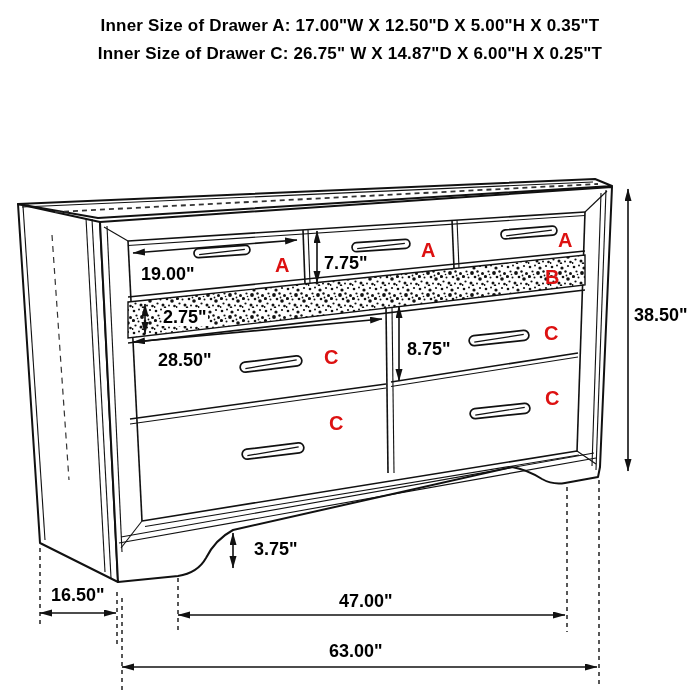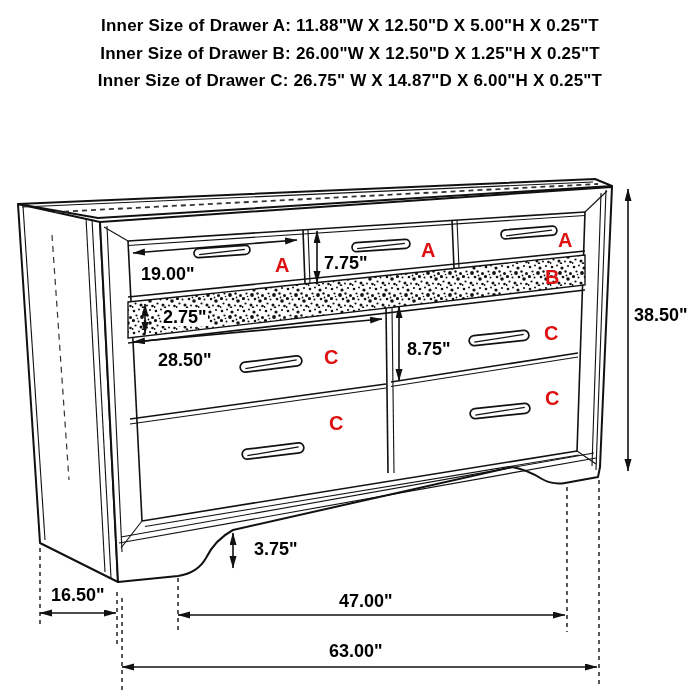--- a/index.html
+++ b/index.html
@@ -23,22 +23,21 @@
   .handle rect{fill:#fff;stroke:#111;stroke-width:1.7;}
   .handle path{fill:none;stroke:#111;stroke-width:1.2;}
   .strip{stroke:#111;stroke-width:1.4;}
 </style>
 </head>
 <body>
 
 <div class="page">
 
   <div class="header">
-    <div>Inner Size of Drawer A: 11.88"W X 12.50"D X 5.00"H X 0.25"T</div>
-    <div>Inner Size of Drawer B: 26.00"W X 12.50"D X 1.25"H X 0.25"T</div>
+    <div>Inner Size of Drawer A: 17.00"W X 12.50"D X 5.00"H X 0.35"T</div>
     <div>Inner Size of Drawer C: 26.75" W X 14.87"D X 6.00"H X 0.25"T</div>
   </div>
 
   <div class="stage">
 
     <svg width="700" height="700" viewBox="0 0 700 700">
       <defs>
         <marker id="ah" markerUnits="userSpaceOnUse" markerWidth="13" markerHeight="8" refX="12" refY="3.5" orient="auto-start-reverse">
           <path d="M0,0 L12.5,3.5 L0,7 Z" fill="#111"></path>
         </marker>

